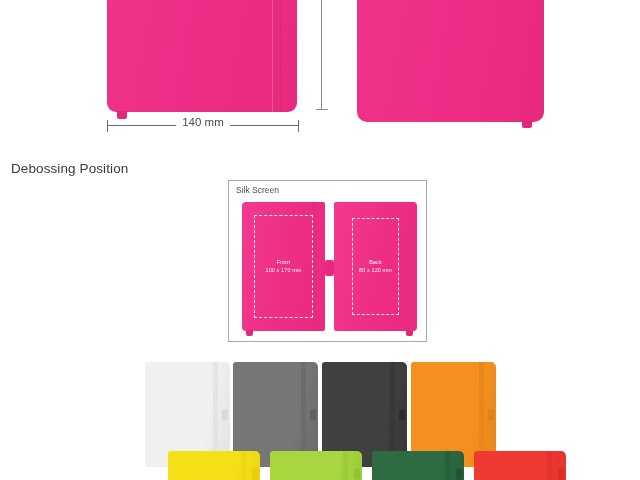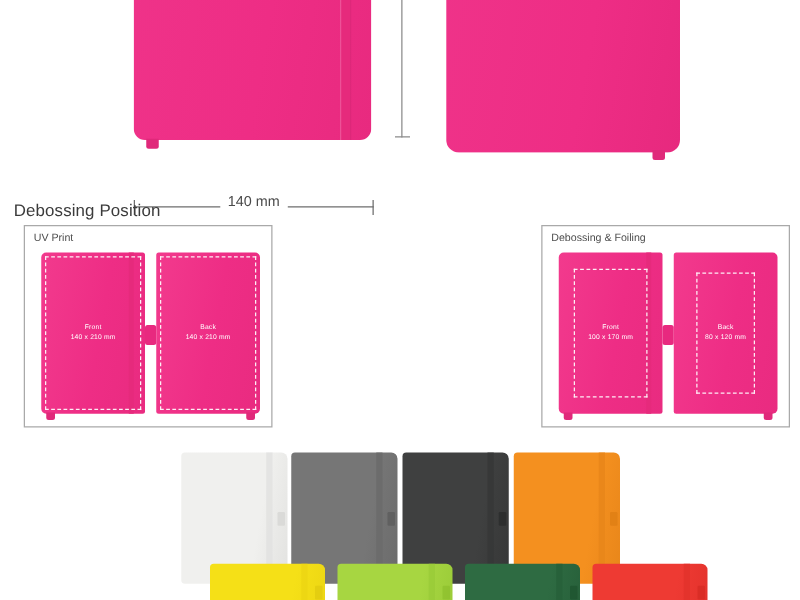--- a/index.html
+++ b/index.html
@@ -51,21 +51,21 @@
 
   
   #hero-back {
     left: 357px; top: -60px; width: 187px; height: 182px;
     border-radius: 0 0 10px 10px;
     background: linear-gradient(100deg,#ef3389 0%,#ee2d85 60%,#e7297e 100%);
   }
   #hero-back .tab { right: 12px; bottom: -6px; background:#e0297a; }
 
   
-  .dim-h { position: absolute; height: 12px; margin-top: 40px; }
+  .dim-h { position: absolute; height: 12px; }
   .dim-h .rule {
     position: absolute; left: 0; right: 0; top: 5px;
     border-top: 1px solid #6d6d6d;
   }
   .dim-h .cap {
     position: absolute; top: 0; width: 0; height: 12px;
     border-left: 1px solid #6d6d6d;
   }
   .dim-h .cap.l { left: 0; }
   .dim-h .cap.r { right: 0; }
@@ -184,48 +184,23 @@
   <div class="dim-v" style="left:316px; top:-4px; height:114px;">
     <div class="rule"></div>
     <div class="cap b"></div>
   </div>
 </div>
 
 <div id="section-title">Debossing Position</div>
 
 <div id="panels">
 
-  <div class="panel" style="left:19px; width:199px;">
-    <div class="ptitle">UV Print</div>
-    <div class="stage">
-
-      <div class="face left" style="left:13px; width:83px;">
-        <div class="band" style="right:9px;"></div>
-        <div class="foot" style="left:4px;"></div>
-        <div class="area" style="left:3px; right:3px; top:3px; bottom:3px;">
-          <span class="t1">Front</span>
-          <span class="t2">140 x 210 mm</span>
-        </div>
-      </div>
-
-      <div class="hinge" style="left:96px;"></div>
-
-      <div class="face right" style="left:105px; width:83px;">
-        <div class="foot" style="right:4px;"></div>
-        <div class="area" style="left:3px; right:3px; top:3px; bottom:3px;">
-          <span class="t1">Back</span>
-          <span class="t2">140 x 210 mm</span>
-        </div>
-      </div>
-    </div>
-  </div>
-
-
-  <div class="panel" style="left:433px; width:199px;">
-    <div class="ptitle">Debossing &amp; Foiling</div>
+
+  <div class="panel" style="left:228px; width:199px;">
+    <div class="ptitle">Silk Screen</div>
     <div class="stage">
 
       <div class="face left" style="left:13px; width:83px;">
         <div class="band" style="right:9px;"></div>
         <div class="foot" style="left:4px;"></div>
         <div class="area" style="left:12px; right:12px; top:13px; bottom:13px;">
           <span class="t1">Front</span>
           <span class="t2">100 x 170 mm</span>
         </div>
       </div>
@@ -234,20 +209,21 @@
 
       <div class="face right" style="left:105px; width:83px;">
         <div class="foot" style="right:4px;"></div>
         <div class="area" style="left:18px; right:18px; top:16px; bottom:16px;">
           <span class="t1">Back</span>
           <span class="t2">80 x 120 mm</span>
         </div>
       </div>
     </div>
   </div>
+
 </div>
 
 <div id="swatches">
 
   <div class="nb" id="nb-white" style="left: 145px; top: 7px; width: 85px; height: 105px; background: linear-gradient(100deg, rgb(240, 240, 238) 0%, rgb(240, 240, 238) 70%, rgb(226, 226, 224) 100%);">
     <div class="e" style="background: rgb(226, 226, 224); right: 12px;"></div>
     <div class="clip" style="background: rgb(216, 216, 214);"></div>
   </div>
 
   <div class="nb" id="nb-grey" style="left: 233px; top: 7px; width: 85px; height: 105px; background: linear-gradient(100deg, rgb(118, 118, 118) 0%, rgb(118, 118, 118) 70%, rgb(107, 107, 107) 100%);">

